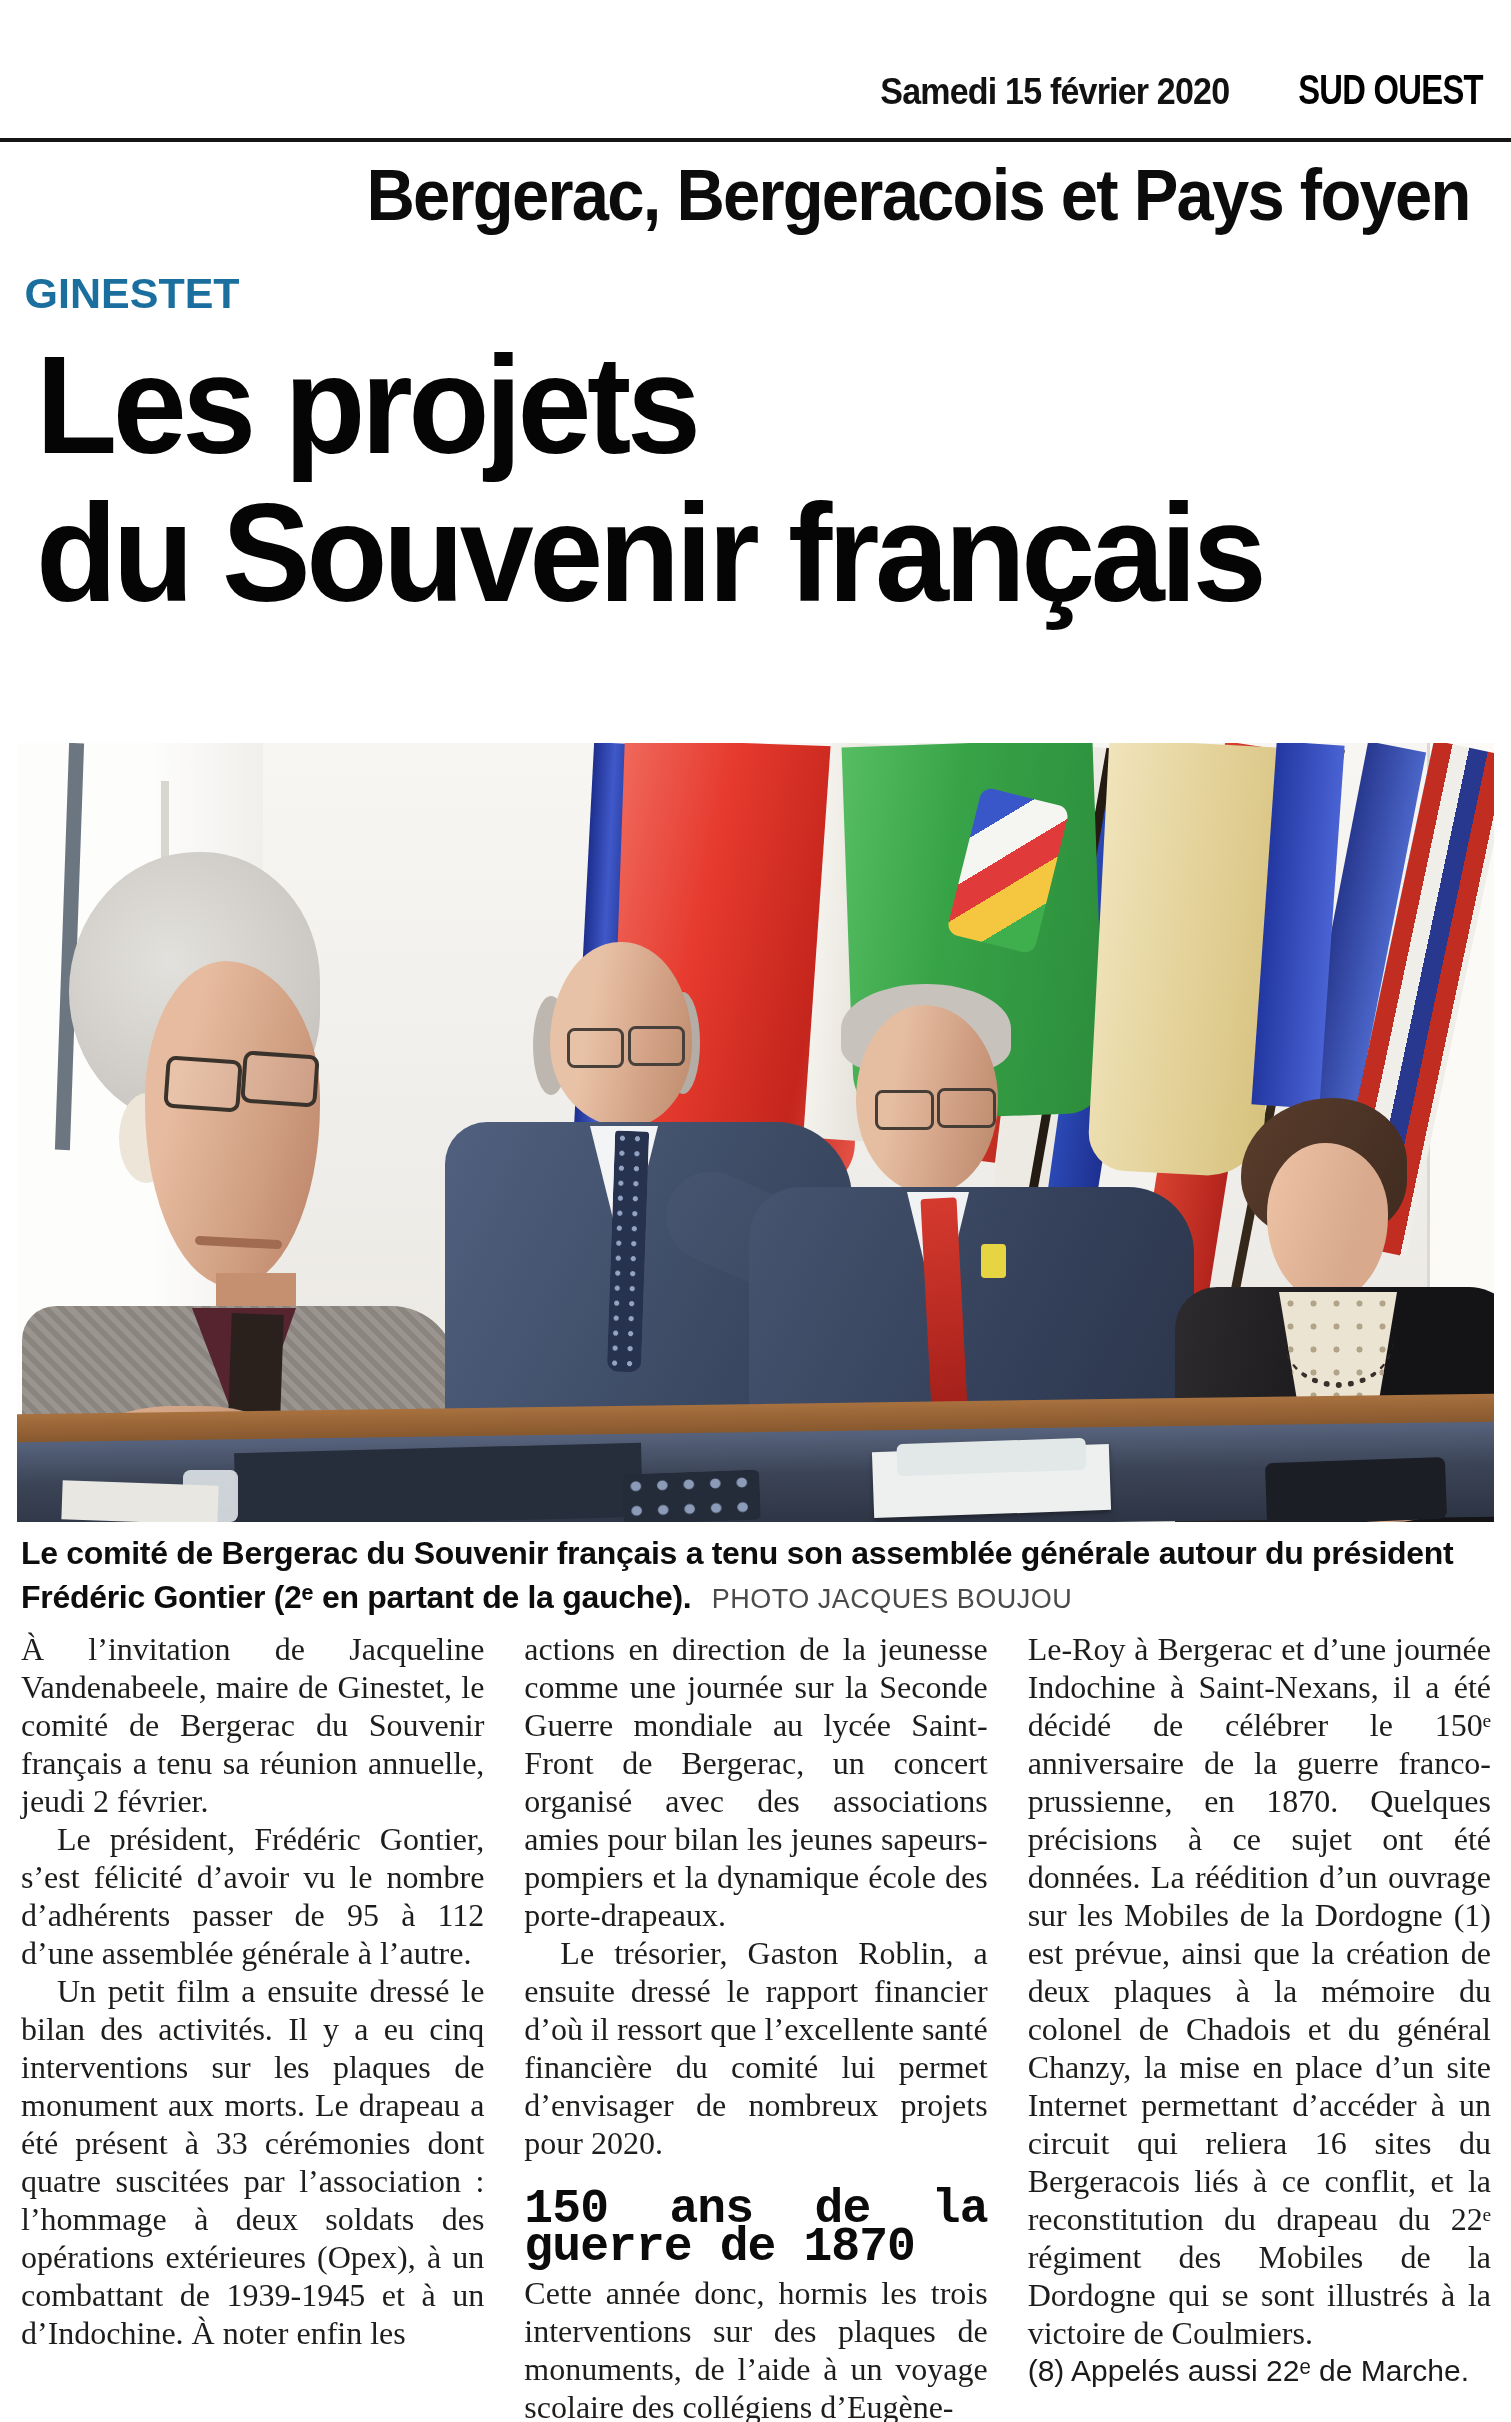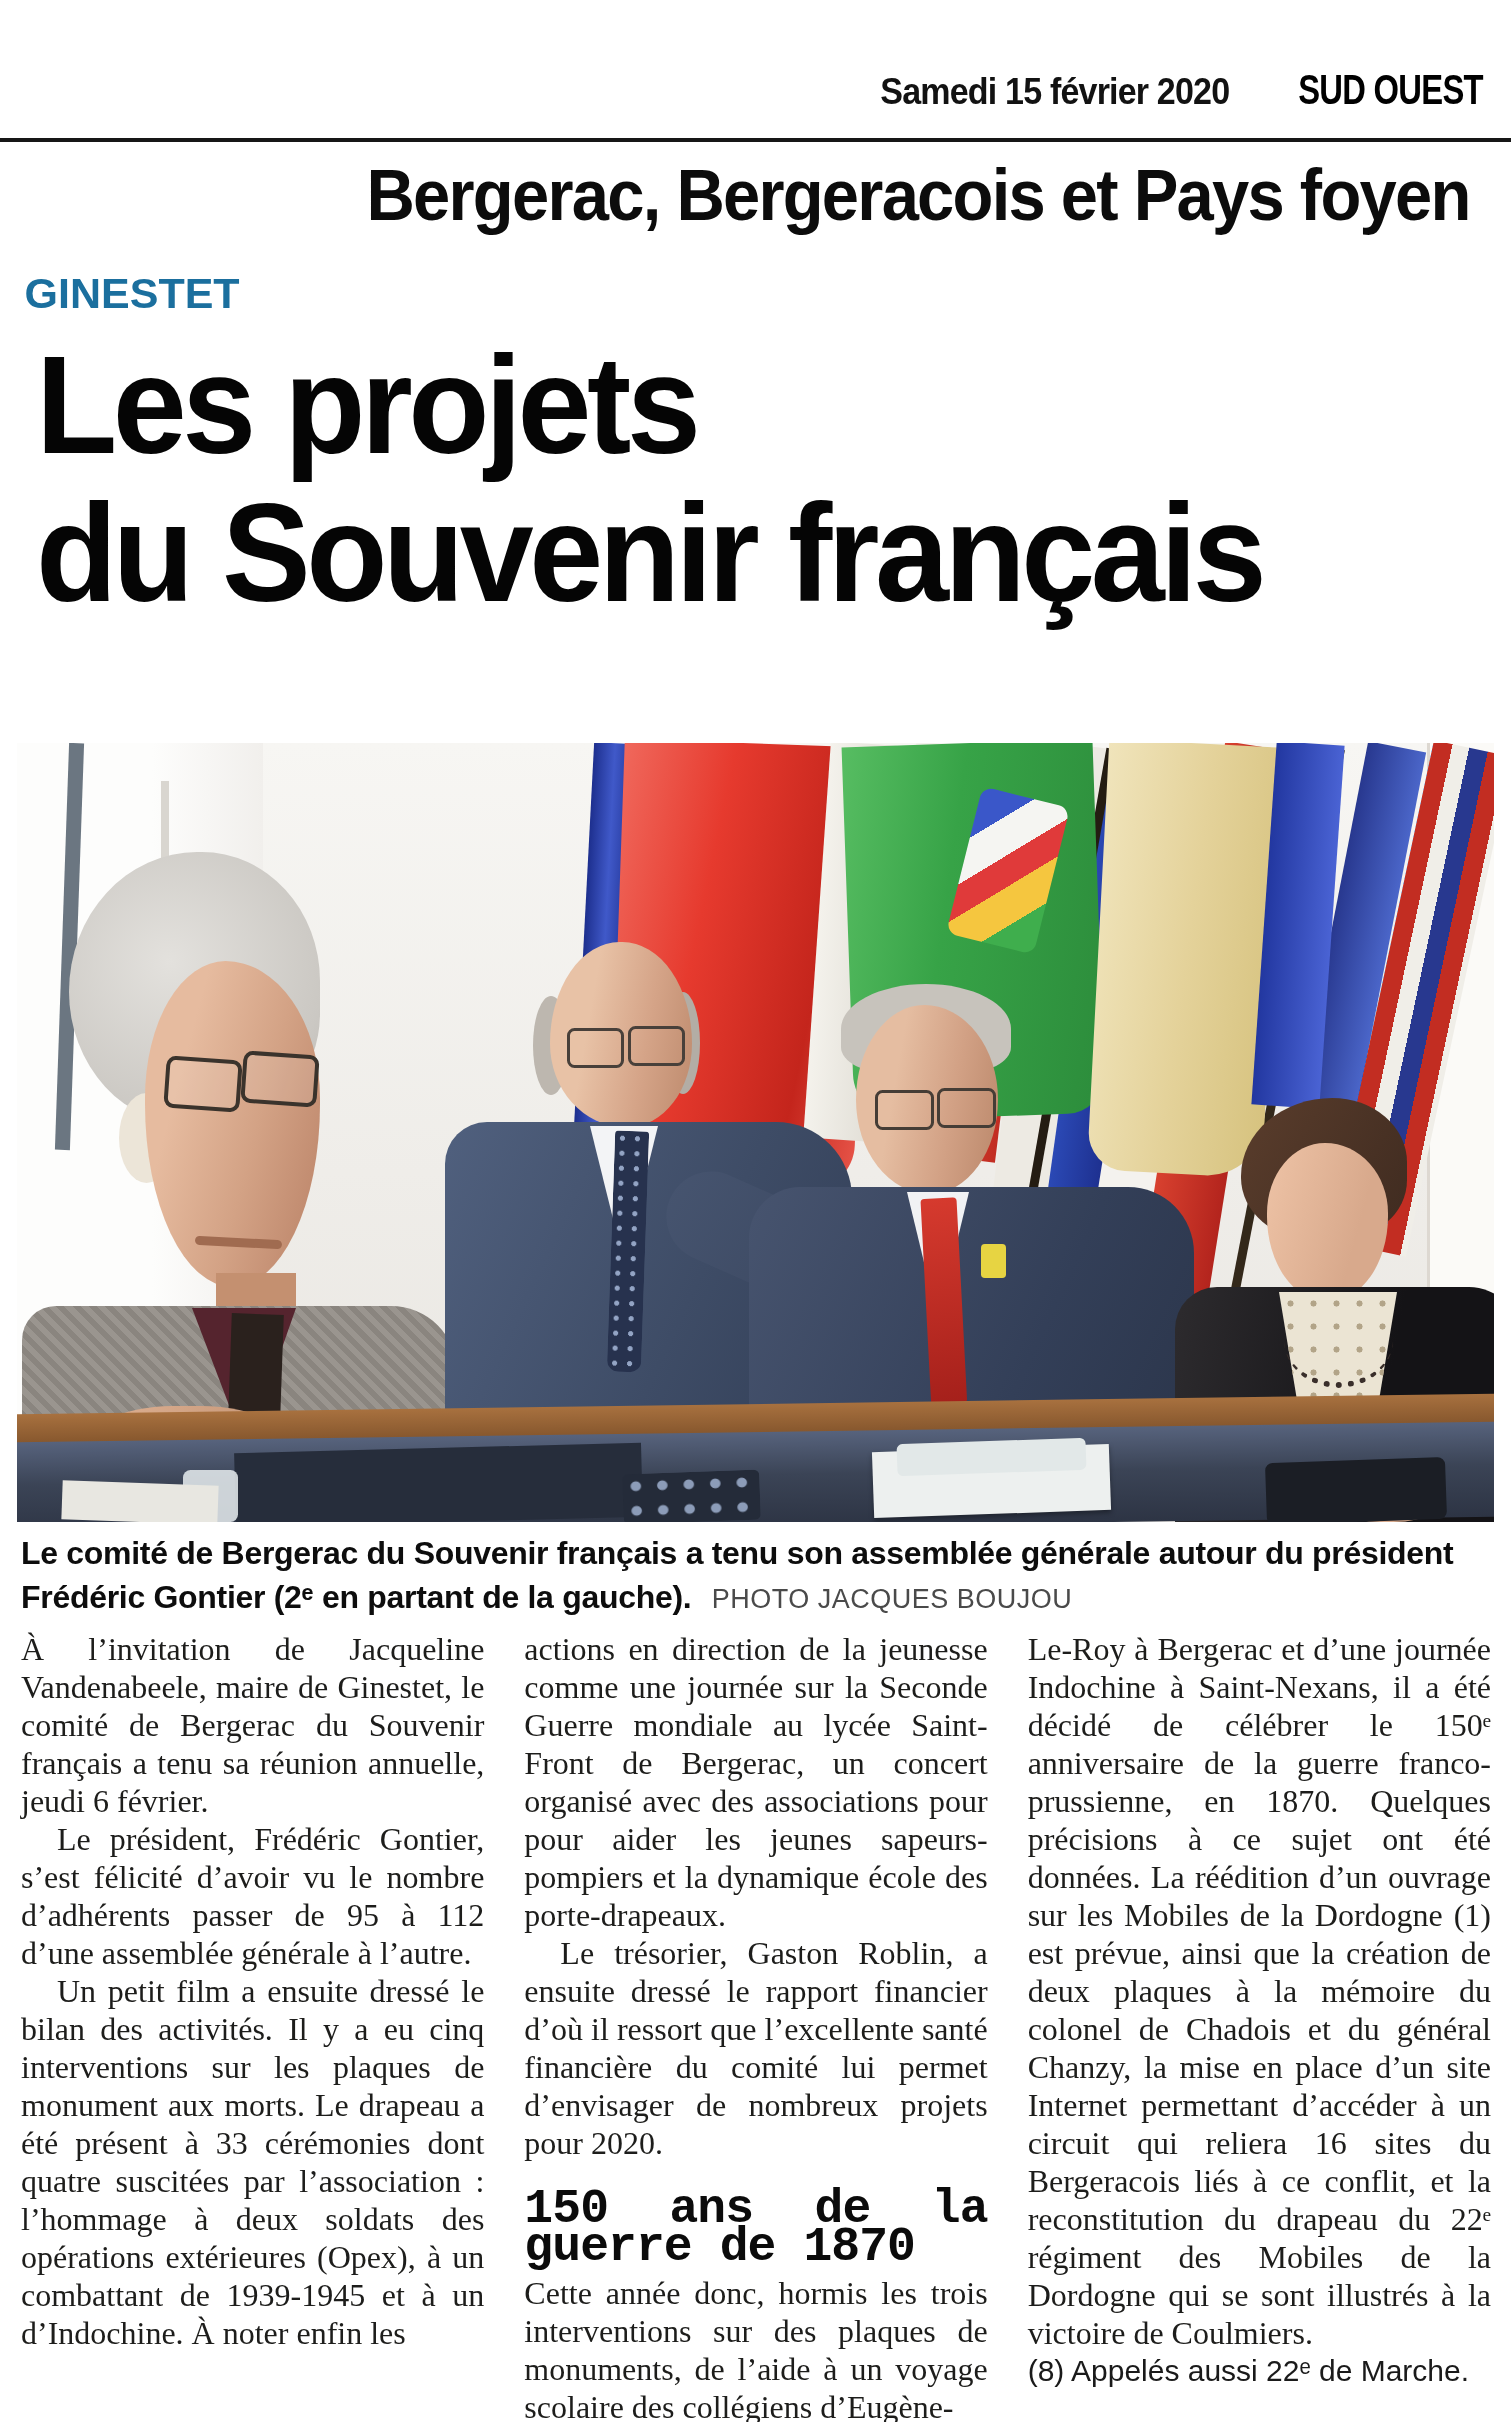--- a/index.html
+++ b/index.html
@@ -245,26 +245,26 @@
   <div class="table-paper-left"></div>
 </div>
 
 <div class="caption">
   <span class="cap-bold">Le comité de Bergerac du Souvenir français a tenu son assemblée générale autour du président Frédéric Gontier (2ᵉ en partant de la gauche).</span>
   <span class="cap-credit">PHOTO JACQUES BOUJOU</span>
 </div>
 
 <div class="columns">
   <div class="col">
-    <p>À l’invitation de Jacqueline Vandenabeele, maire de Ginestet, le comité de Bergerac du Souvenir français a tenu sa réunion annuelle, jeudi 6 février.</p>
+    <p>À l’invitation de Jacqueline Vandenabeele, maire de Ginestet, le comité de Bergerac du Souvenir français a tenu sa réunion annuelle, jeudi 2 février.</p>
     <p class="ind">Le président, Frédéric Gontier, s’est félicité d’avoir vu le nombre d’adhérents passer de 95 à 112 d’une assemblée générale à l’autre.</p>
     <p class="ind">Un petit film a ensuite dressé le bilan des activités. Il y a eu cinq interventions sur les plaques de monument aux morts. Le drapeau a été présent à 33 cérémonies dont quatre suscitées par l’association : l’hommage à deux soldats des opérations extérieures (Opex), à un combattant de 1939-1945 et à un d’Indochine. À noter enfin les</p>
   </div>
   <div class="col">
-    <p>actions en direction de la jeunesse comme une journée sur la Seconde Guerre mondiale au lycée Saint-Front de Bergerac, un concert organisé avec des associations pour pour aider les jeunes sapeurs-pompiers et la dynamique école des porte-drapeaux.</p>
+    <p>actions en direction de la jeunesse comme une journée sur la Seconde Guerre mondiale au lycée Saint-Front de Bergerac, un concert organisé avec des associations amies pour bilan les jeunes sapeurs-pompiers et la dynamique école des porte-drapeaux.</p>
     <p class="ind">Le trésorier, Gaston Roblin, a ensuite dressé le rapport financier d’où il ressort que l’excellente santé financière du comité lui permet d’envisager de nombreux projets pour 2020.</p>
     <div class="subhead">150 ans de la guerre de 1870</div>
     <p>Cette année donc, hormis les trois interventions sur des plaques de monuments, de l’aide à un voyage scolaire des collégiens d’Eugène-</p>
   </div>
   <div class="col">
     <p>Le-Roy à Bergerac et d’une journée Indochine à Saint-Nexans, il a été décidé de célébrer le 150ᵉ anniversaire de la guerre franco-prussienne, en 1870. Quelques précisions à ce sujet ont été données. La réédition d’un ouvrage sur les Mobiles de la Dordogne (1) est prévue, ainsi que la création de deux plaques à la mémoire du colonel de Chadois et du général Chanzy, la mise en place d’un site Internet permettant d’accéder à un circuit qui reliera 16 sites du Bergeracois liés à ce conflit, et la reconstitution du drapeau du 22ᵉ régiment des Mobiles de la Dordogne qui se sont illustrés à la victoire de Coulmiers.</p>
     <p class="footnote">(8) Appelés aussi 22ᵉ de Marche.</p>
   </div>
 </div>
 

